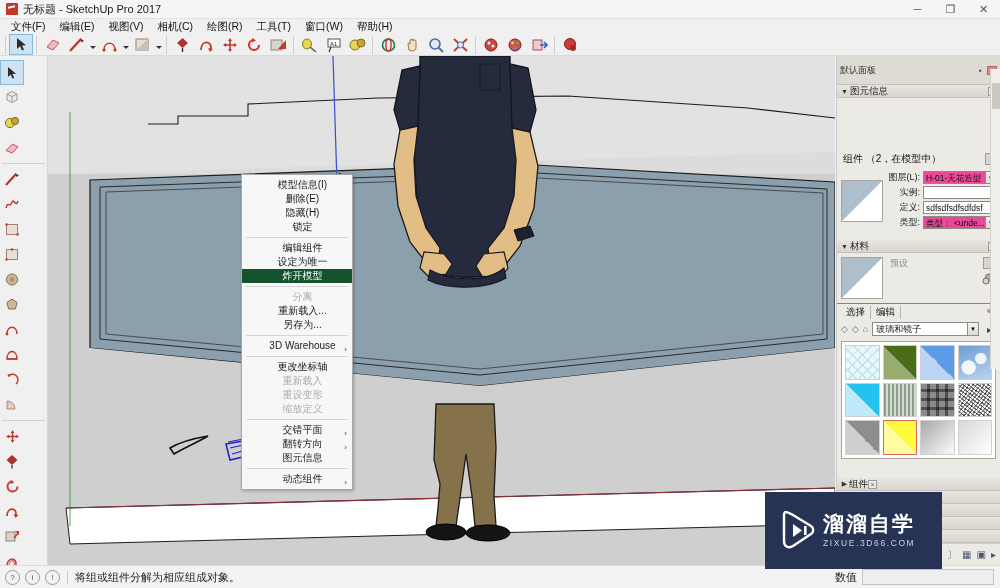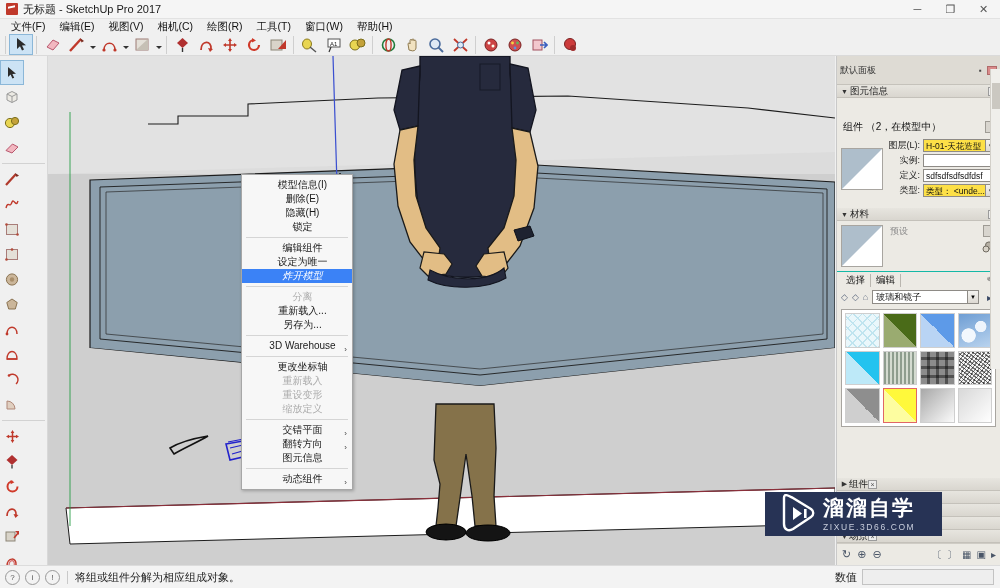--- a/index.html
+++ b/index.html
@@ -74,21 +74,21 @@
     position:absolute; left:241px; top:174px; width:112px;
     background:#f7f7f7; border:1px solid #a7a7a7;
     box-shadow: 1px 1px 3px rgba(0,0,0,.25);
     padding: 3px 0; z-index: 40; text-align: center;
   }
   .ctx-item {
     height:14px; line-height:14px; font-size:10px; color:#1a1a1a;
     padding-left:17px; padding-right:6px; position:relative; white-space:nowrap;
   }
   .ctx-item.dim { color:#acacac; }
-  .ctx-item.hl { background:#3b82f6; color:#fff;font-style:italic; }
+  .ctx-item.hl { background:#14532d; color:#fff; }
   .ctx-item .arrow {
     position:absolute; right:5px; top:4px; font-size:8px; color:#444;
   }
   .ctx-sep { height:1px; background:#d5d5d5; margin:3px 4px; }
 
   
   .dock {
     position:absolute; left:836px; top:56px; width:164px; height:509px;
     background:#eceae4; border-left:1px solid #c9c9c9;
   }
@@ -105,21 +105,21 @@
     border-bottom:1px solid #c4c1ba; display:flex; align-items:center;
     padding:0 3px; font-size:9.5px; color:#222;
   }
   .tri { width:9px; font-size:7px; color:#333; text-align:center; }
   .panel-head .pname { flex:1; margin-left:1px; }
   .mini-x {
     width:9px; height:9px; border:1px solid #9b9b9b; background:#ececec;
     font-size:7px; line-height:7px; text-align:center; color:#555;
   }
 
-  .ei-body { background:#eceae4; padding:20px 4px 6px 4px; }
+  .ei-body { background:#eceae4; padding:11px 4px 6px 4px;margin-top:41px; }
   .ei-head { font-size:10px; color:#111; display:flex; align-items:center; padding:2px 0 5px 2px; }
   .ei-head .lbl{flex:1;}
   .ei-lockicon{ width:11px;height:12px;background:#d8d5ce;border:1px solid #9e9b94;}
   .ei-row { display:flex; align-items:center; margin-bottom:3px; }
   .ei-thumb {
     width:42px; height:42px; background:#fff; border:1px solid #a8a5a0; margin-right:5px;
     position:relative; overflow:hidden; flex:none;
   }
   .ei-thumb::after{
     content:""; position:absolute; left:0; top:0; width:0; height:0;
@@ -128,21 +128,21 @@
   .ei-fields{ flex:1; }
   .ei-f { display:flex; align-items:center; height:13px; margin-bottom:2px; }
   .ei-flabel{ width:32px; text-align:right; font-size:9px; color:#222; margin-right:3px; white-space:nowrap;}
   .ei-input{
     flex:1; height:13px; background:#fff; border:1px solid #8e8b86;
     font-size:8.5px; color:#111; line-height:12px; padding-left:2px;
     overflow:hidden; white-space:nowrap;
   }
   .ei-combo{ display:flex; flex:1; height:13px; }
   .ei-combo .v{
-    flex:1; background:#fde047; border:1px solid #8e8b86; border-right:none;
+    flex:1; background:#ec4899; border:1px solid #8e8b86; border-right:none;
     font-size:8.5px; line-height:12px; padding-left:2px; color:#111; overflow:hidden; white-space:nowrap;
   }
   .ei-combo .d{
     width:12px; background:linear-gradient(#f4f3f0,#ddd9d2); border:1px solid #8e8b86;
     display:flex; align-items:center; justify-content:center; font-size:6px; color:#222;
   }
 
   
   .mat-body{ background:#eceae4; }
   .mat-top{ display:flex; padding:4px; }
@@ -203,21 +203,21 @@
   .sb-ic{ width:15px;height:15px;border:1px solid #999; border-radius:50%;
     display:flex;align-items:center;justify-content:center; font-size:8px; color:#555; margin-left:5px;}
   .sb-div{ width:1px; height:13px; background:#c9c9c9; margin:0 7px;}
   .sb-text{ font-size:11px; color:#222; }
   .sb-right{ margin-left:auto; display:flex; align-items:center; padding-right:6px;}
   .sb-vcs-label{ font-size:11px; color:#222; margin-right:5px;}
   .sb-vcs-box{ width:132px; height:16px; background:#eee; border:1px solid #c3c3c3;}
 
   
   .watermark{
-    position:absolute; left:765px; top:492px; width:177px; height:44px;
+    position:absolute; left:765px; top:492px; width:177px; height:77px;
     background:#273355; display:flex; align-items:center; z-index:30;
   }
   .wm-logo{ width:40px; height:40px; margin-left:11px; position:relative;}
   .wm-txt{ margin-left:7px; }
   .wm-cn{ color:#fff; font-size:21px; letter-spacing:2px; line-height:22px; font-weight:bold;}
   .wm-en{ color:#c9cedd; font-size:8.5px; letter-spacing:1.6px; margin-top:3px;}
 
   .dockscroll{
     position:absolute; right:0; top:13px; width:10px; height:300px; background:#f0efeb;
     border-left:1px solid #d3d0c9;

